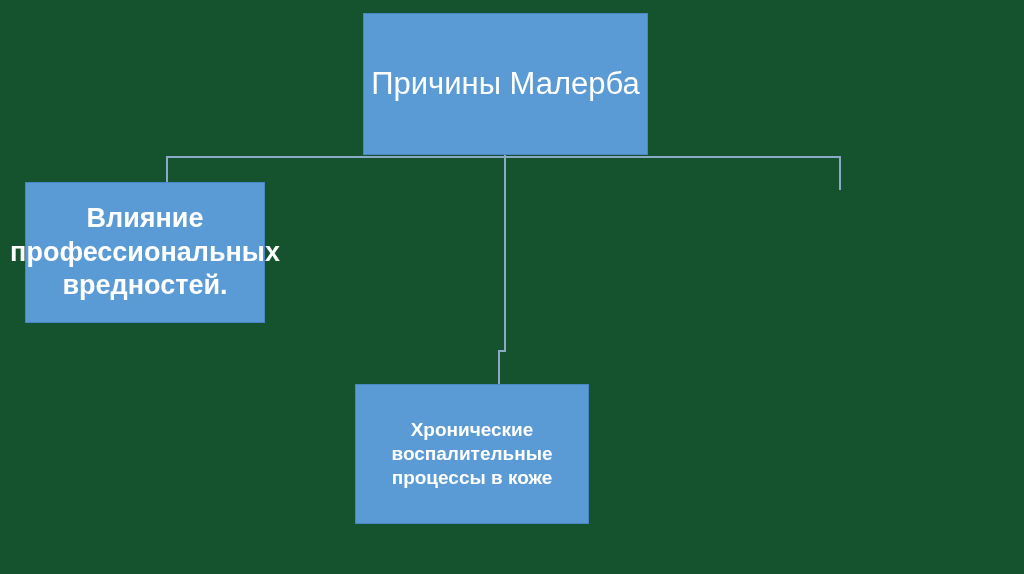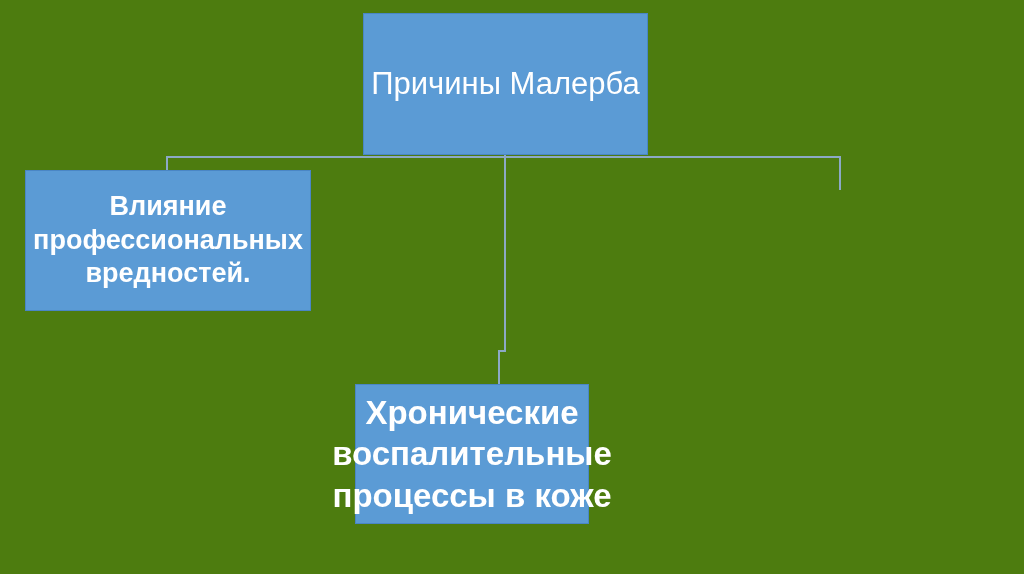--- a/index.html
+++ b/index.html
@@ -5,50 +5,50 @@
   html, body {
     margin: 0;
     padding: 0;
     background: #ffffff;
     font-family: "Liberation Sans", sans-serif;
   }
   .stage {
     position: relative;
     width: 1024px;
     height: 574px;
-    background: #4d7c0f;
+    background: #14532d;
     overflow: hidden;
   }
   .node {
     position: absolute;
     background: #5b9bd5;
     border: 1px solid #4a86c5;
     box-sizing: border-box;
     color: #ffffff;
     display: flex;
     align-items: center;
     justify-content: center;
     text-align: center;
     padding: 4px 6px;
   }
   .node-top {
     left: 363px; top: 13px; width: 285px; height: 142px;
     font-size: 31px; font-weight: 400; line-height: 1.2;
   }
   .node-left {
-    left: 25px; top: 170px; width: 286px; height: 141px;
+    left: 25px; top: 182px; width: 240px; height: 141px;
     font-size: 27px; font-weight: 700; line-height: 1.25;
   }
   .node-right {
     left: 697px; top: 189px; width: 287px; height: 144px;
     font-size: 31px; font-weight: 400; line-height: 1.2;
   }
   .node-bottom {
     left: 355px; top: 384px; width: 234px; height: 140px;
-    font-size: 33px; font-weight: 700; line-height: 1.25;
+    font-size: 19px; font-weight: 700; line-height: 1.25;
   }
   .connector {
     position: absolute;
     background: #8ca9c6;
   }
   .conn-rail        { left: 166px; top: 156px; width: 675px; height: 2px; }
   .conn-left-drop   { left: 166px; top: 156px; width: 2px;  height: 27px; }
   .conn-right-drop  { left: 839px; top: 156px; width: 2px;  height: 34px; }
   .conn-mid-upper   { left: 504px; top: 155px; width: 2px;  height: 197px; }
   .conn-mid-jog     { left: 498px; top: 350px; width: 8px;  height: 2px; }

